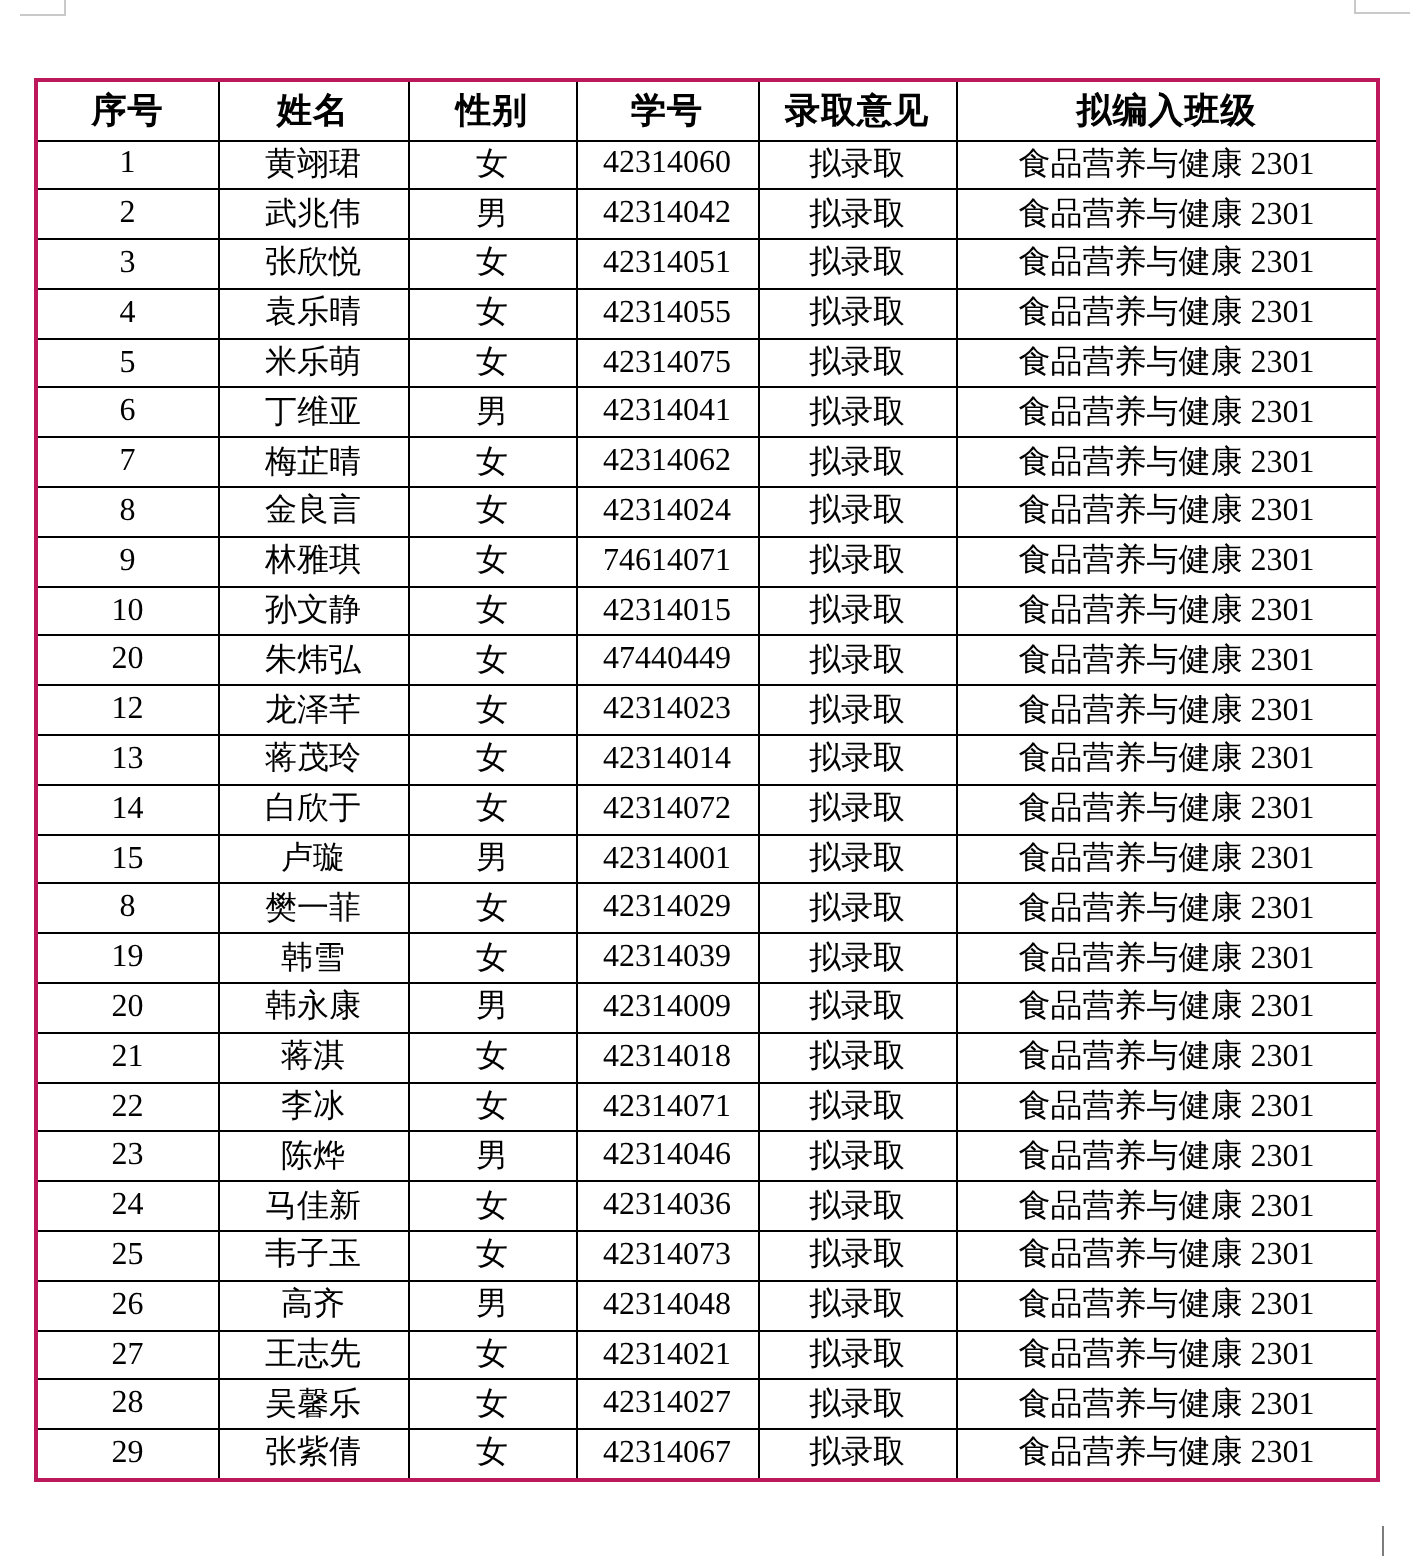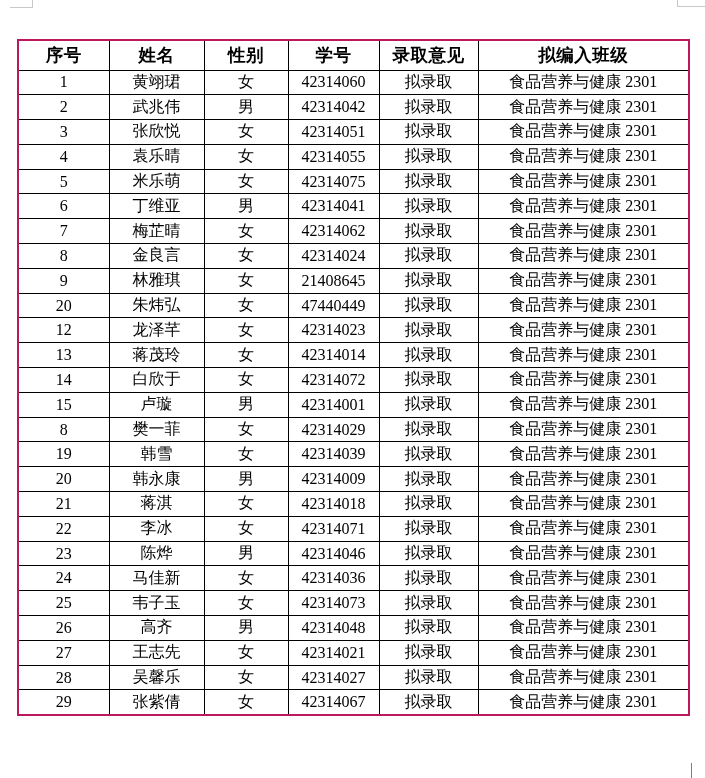--- a/index.html
+++ b/index.html
@@ -163,21 +163,29 @@
           <td>金良言</td>
           <td>女</td>
           <td>42314024</td>
           <td>拟录取</td>
           <td>食品营养与健康 2301</td>
         </tr>
         <tr>
           <td>9</td>
           <td>林雅琪</td>
           <td>女</td>
-          <td>21408645</td>
+          <td>74614071</td>
+          <td>拟录取</td>
+          <td>食品营养与健康 2301</td>
+        </tr>
+        <tr>
+          <td>10</td>
+          <td>孙文静</td>
+          <td>女</td>
+          <td>42314015</td>
           <td>拟录取</td>
           <td>食品营养与健康 2301</td>
         </tr>
         <tr>
           <td>20</td>
           <td>朱炜弘</td>
           <td>女</td>
           <td>47440449</td>
           <td>拟录取</td>
           <td>食品营养与健康 2301</td>

